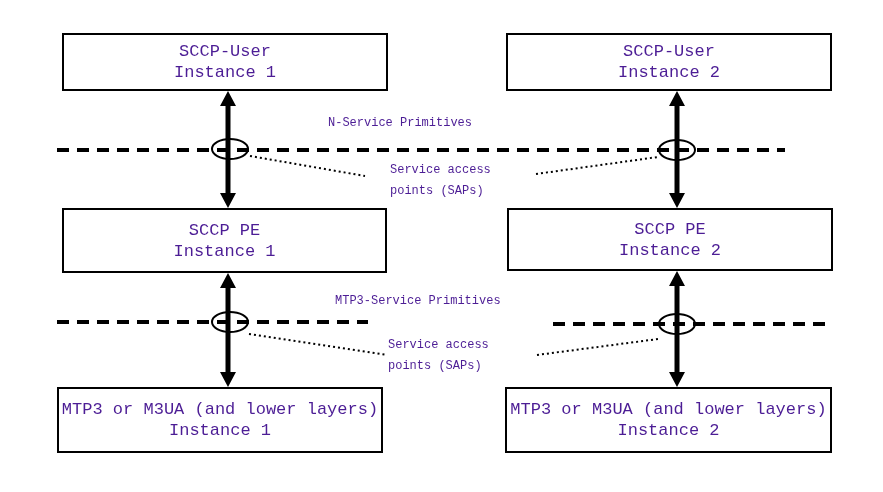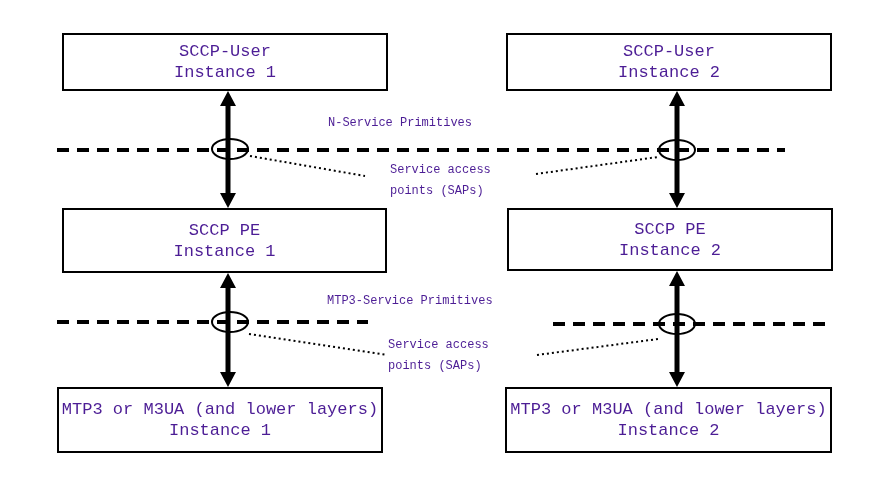--- a/index.html
+++ b/index.html
@@ -28,21 +28,21 @@
   .box-ml{left:62px;top:208px;width:325px;height:65px;}
   .box-mr{left:507px;top:208px;width:326px;height:63px;}
   .box-bl{left:57px;top:387px;width:326px;height:66px;}
   .box-br{left:505px;top:387px;width:327px;height:66px;}
   .flabel{
     position:absolute;
     font-size:12px;line-height:21px;
     white-space:nowrap;
   }
   .lbl-nservice{left:328px;top:113px;}
-  .lbl-mtp3service{left:327px;top:291px;}
+  .lbl-mtp3service{left:335px;top:291px;}
   .lbl-sap-upper{left:390px;top:160px;white-space:normal;width:130px;}
   .lbl-sap-lower{left:388px;top:335px;white-space:normal;width:130px;}
 </style>
 </head>
 <body>
 
 <div id="canvas">
 
   <svg id="lines-svg" viewBox="0 0 883 492" xmlns="http://www.w3.org/2000/svg">
 

